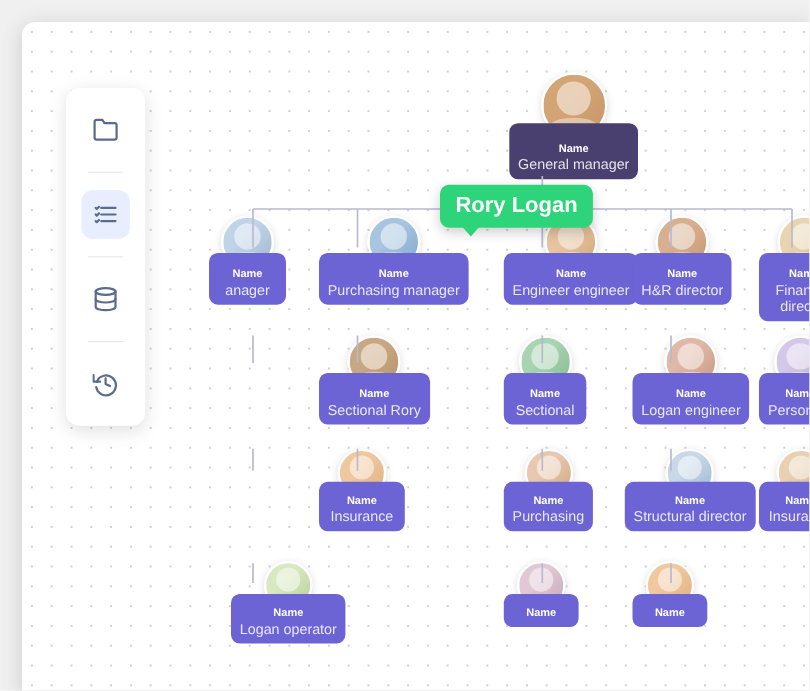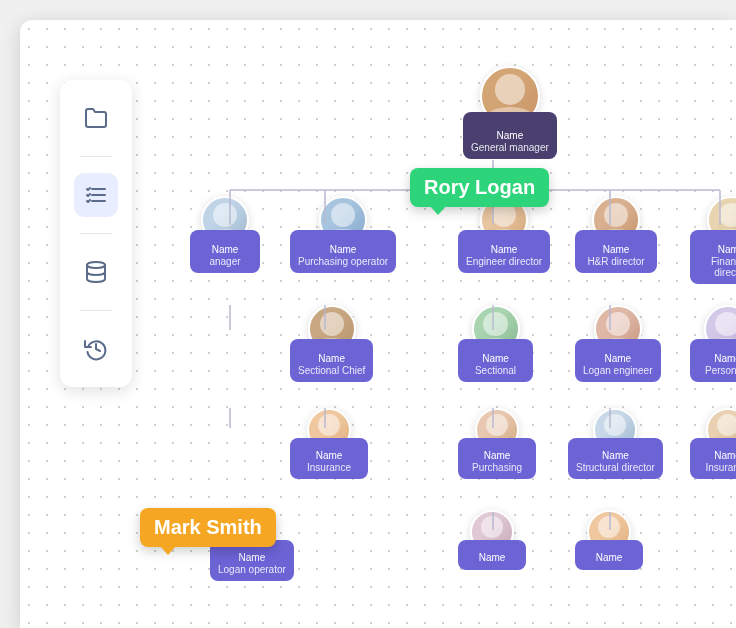--- a/index.html
+++ b/index.html
@@ -127,27 +127,27 @@
       text-align: center;
       min-width: 90px;
     }
 
     .node-card.dark {
       background: #4a4070;
     }
 
     .node-name {
       font-size: 10px;
-      font-weight: 400;
+      font-weight: 700;
       color: #fff;
       display: block;
     }
 
     .node-role {
-      font-size: 10px;
+      font-size: 13px;
       color: rgba(255,255,255,0.85);
       display: block;
       margin-top: 1px;
     }
 
     
     .connectors {
       position: absolute;
       top: 0;
       left: 0;
@@ -173,21 +173,21 @@
       position: absolute;
       bottom: -8px;
       left: 20px;
       border-left: 8px solid transparent;
       border-right: 8px solid transparent;
     }
 
     .tooltip-green {
       background: #2ed47a;
       top: 148px;
-      left: 390px;
+      left: 380px;
     }
 
     .tooltip-green::after {
       border-top: 9px solid #2ed47a;
     }
 
     .tooltip-orange {
       background: #f5a623;
       top: 488px;
       left: 120px;
@@ -340,34 +340,34 @@
 
     <div class="node" style="left:140px;top:176px;">
       <div class="avatar sm person-2">
         <div class="avatar-face">
             <div class="face-head"></div>
             <div class="face-body"></div>
           </div>
       </div>
       <div class="node-card" style="min-width:85px;padding-top:14px;">
         <span class="node-name">Name</span>
-        <span class="node-role">Purchasing operator</span>
+        <span class="node-role">Purchasing manager</span>
       </div>
     </div>
 
     <div class="node" style="left:308px;top:176px;">
       <div class="avatar sm person-4">
         <div class="avatar-face">
             <div class="face-head"></div>
             <div class="face-body"></div>
           </div>
       </div>
       <div class="node-card" style="min-width:88px;padding-top:14px;">
         <span class="node-name">Name</span>
-        <span class="node-role">Engineer director</span>
+        <span class="node-role">Engineer engineer</span>
       </div>
     </div>
 
     <div class="node" style="left:425px;top:176px;">
       <div class="avatar sm person-6">
         <div class="avatar-face">
             <div class="face-head"></div>
             <div class="face-body"></div>
           </div>
       </div>
@@ -392,21 +392,21 @@
 
     <div class="node" style="left:140px;top:285px;">
       <div class="avatar sm person-3">
         <div class="avatar-face">
             <div class="face-head"></div>
             <div class="face-body"></div>
           </div>
       </div>
       <div class="node-card" style="min-width:82px;padding-top:14px;">
         <span class="node-name">Name</span>
-        <span class="node-role">Sectional Chief</span>
+        <span class="node-role">Sectional Rory</span>
       </div>
     </div>
 
     <div class="node" style="left:308px;top:285px;">
       <div class="avatar sm person-9">
         <div class="avatar-face">
             <div class="face-head"></div>
             <div class="face-body"></div>
           </div>
       </div>
@@ -532,17 +532,14 @@
         <span class="node-role"></span>
       </div>
     </div>
 
   </div>
 
   <div class="tooltip-label tooltip-green">
     <span>Rory Logan</span>
   </div>
 
-  <div class="tooltip-label tooltip-orange">
-    <span>Mark Smith</span>
-  </div>
 
 </div>
 
 </body></html>

